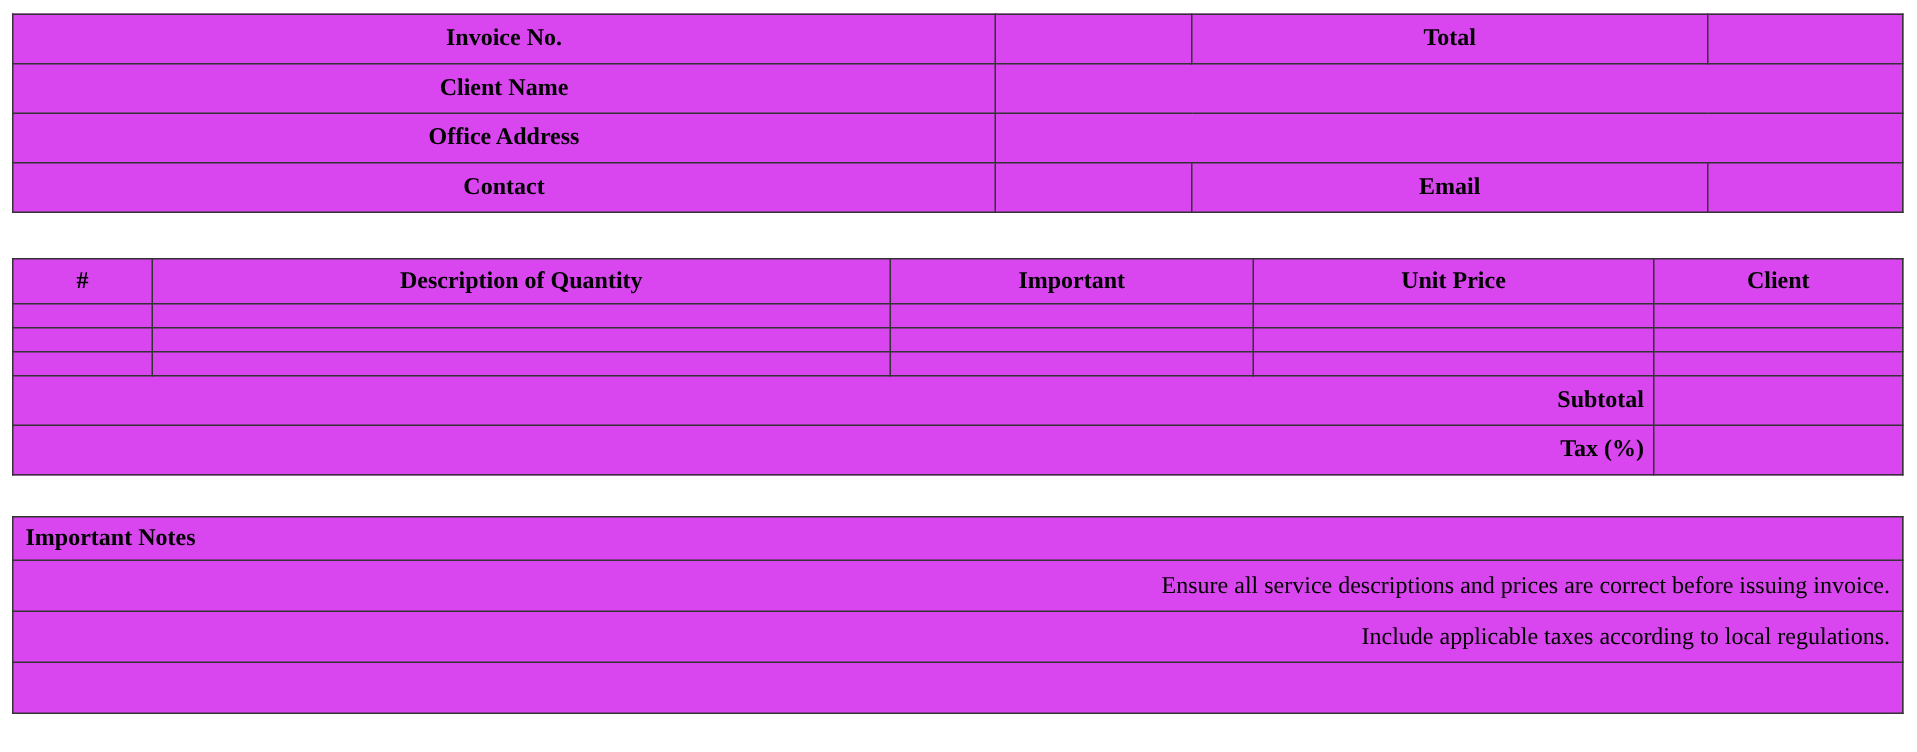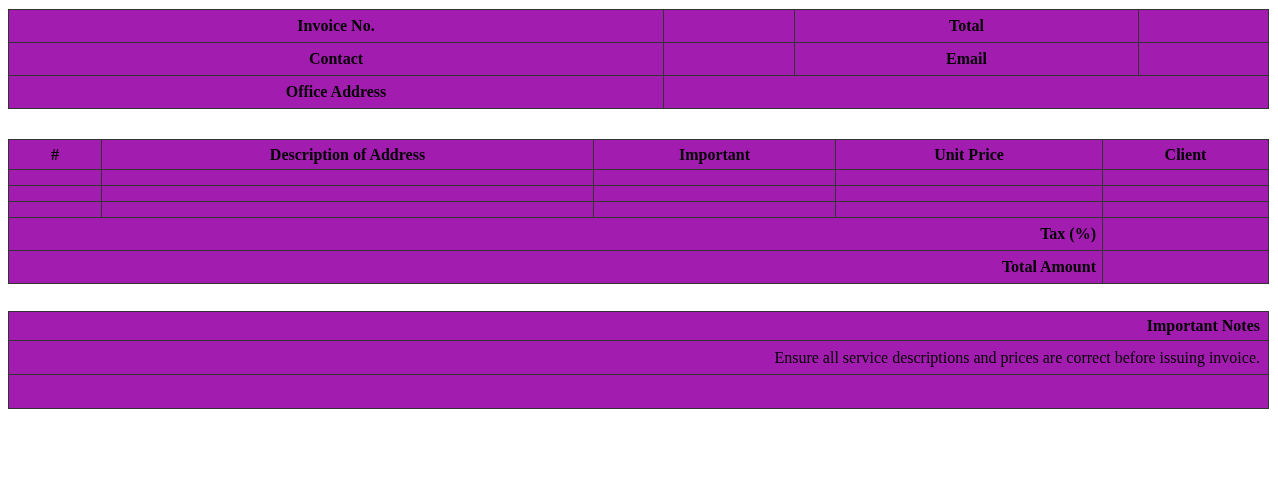--- a/index.html
+++ b/index.html
@@ -11,21 +11,21 @@
     background: #ffffff;
     color: #000000;
     font-family: "Liberation Serif", "DejaVu Serif", serif;
     font-size: 16px;
   }
   .page { padding-left: 8px; padding-top: 9px; }
   table.tbl {
     border-collapse: collapse;
     table-layout: fixed;
     width: 1260px;
-    background: #a21caf;
+    background: #d946ef;
   }
   table.tbl td {
     border: 1px solid #333333;
     padding: 0 8px;
     overflow: hidden;
     vertical-align: middle;
     white-space: nowrap;
   }
   .lbl { font-weight: bold; text-align: center; }
   .val { text-align: left; }
@@ -35,21 +35,21 @@
 
   
   .items-table { margin-top: 30px; }
   .items-table tr.hdr td { height: 30px; font-weight: bold; text-align: center; }
   .items-table tr.item td { height: 16px; }
   .items-table tr.sum td { height: 33px; }
   .items-table td.sum-label { font-weight: bold; text-align: right; padding-right: 6px; }
 
   
   .notes-table { margin-top: 27px; }
-  .notes-table tr.title td { height: 29px; font-weight: bold; text-align: right; }
+  .notes-table tr.title td { height: 29px; font-weight: bold; text-align: left; }
   .notes-table tr.note td { height: 34px; text-align: right; font-weight: normal; }
 </style>
 </head>
 <body>
 
 <div class="page">
 
   <table class="tbl header-table">
     <colgroup>
       <col style="width:655px">
@@ -58,44 +58,48 @@
         <col style="width:130px">
     </colgroup>
     <tbody>
       <tr>
         <td class="lbl">Invoice No.</td>
         <td class="val"></td>
         <td class="lbl">Total</td>
         <td class="val"></td>
       </tr>
       <tr>
+        <td class="lbl">Client Name</td>
+        <td class="val" colspan="3"></td>
+      </tr>
+      <tr>
+        <td class="lbl">Office Address</td>
+        <td class="val" colspan="3"></td>
+      </tr>
+      <tr>
         <td class="lbl">Contact</td>
         <td class="val"></td>
         <td class="lbl">Email</td>
         <td class="val"></td>
-      </tr>
-      <tr>
-        <td class="lbl">Office Address</td>
-        <td class="val" colspan="3"></td>
       </tr>
     </tbody>
   </table>
 
   <table class="tbl items-table">
     <colgroup>
       <col style="width:93px">
         <col style="width:492px">
         <col style="width:242px">
         <col style="width:267px">
         <col style="width:166px">
     </colgroup>
     <tbody>
       <tr class="hdr">
         <td>#</td>
-        <td>Description of Address</td>
+        <td>Description of Quantity</td>
         <td>Important</td>
         <td>Unit Price</td>
         <td>Client</td>
       </tr>
       <tr class="item">
         <td></td>
         <td></td>
         <td></td>
         <td></td>
         <td></td>
@@ -108,40 +112,43 @@
         <td></td>
       </tr>
       <tr class="item">
         <td></td>
         <td></td>
         <td></td>
         <td></td>
         <td></td>
       </tr>
       <tr class="sum">
-        <td colspan="4" class="sum-label">Tax (%)</td>
+        <td colspan="4" class="sum-label">Subtotal</td>
         <td></td>
       </tr>
       <tr class="sum">
-        <td colspan="4" class="sum-label">Total Amount</td>
+        <td colspan="4" class="sum-label">Tax (%)</td>
         <td></td>
       </tr>
     </tbody>
   </table>
 
   <table class="tbl notes-table">
     <colgroup>
         <col style="width:1260px">
       </colgroup>
     <tbody>
       <tr class="title">
         <td>Important Notes</td>
       </tr>
       <tr class="note">
         <td>Ensure all service descriptions and prices are correct before issuing invoice.</td>
       </tr>
       <tr class="note">
+        <td>Include applicable taxes according to local regulations.</td>
+      </tr>
+      <tr class="note">
         <td></td>
       </tr>
     </tbody>
   </table>
 
 </div>
 
 </body></html>

